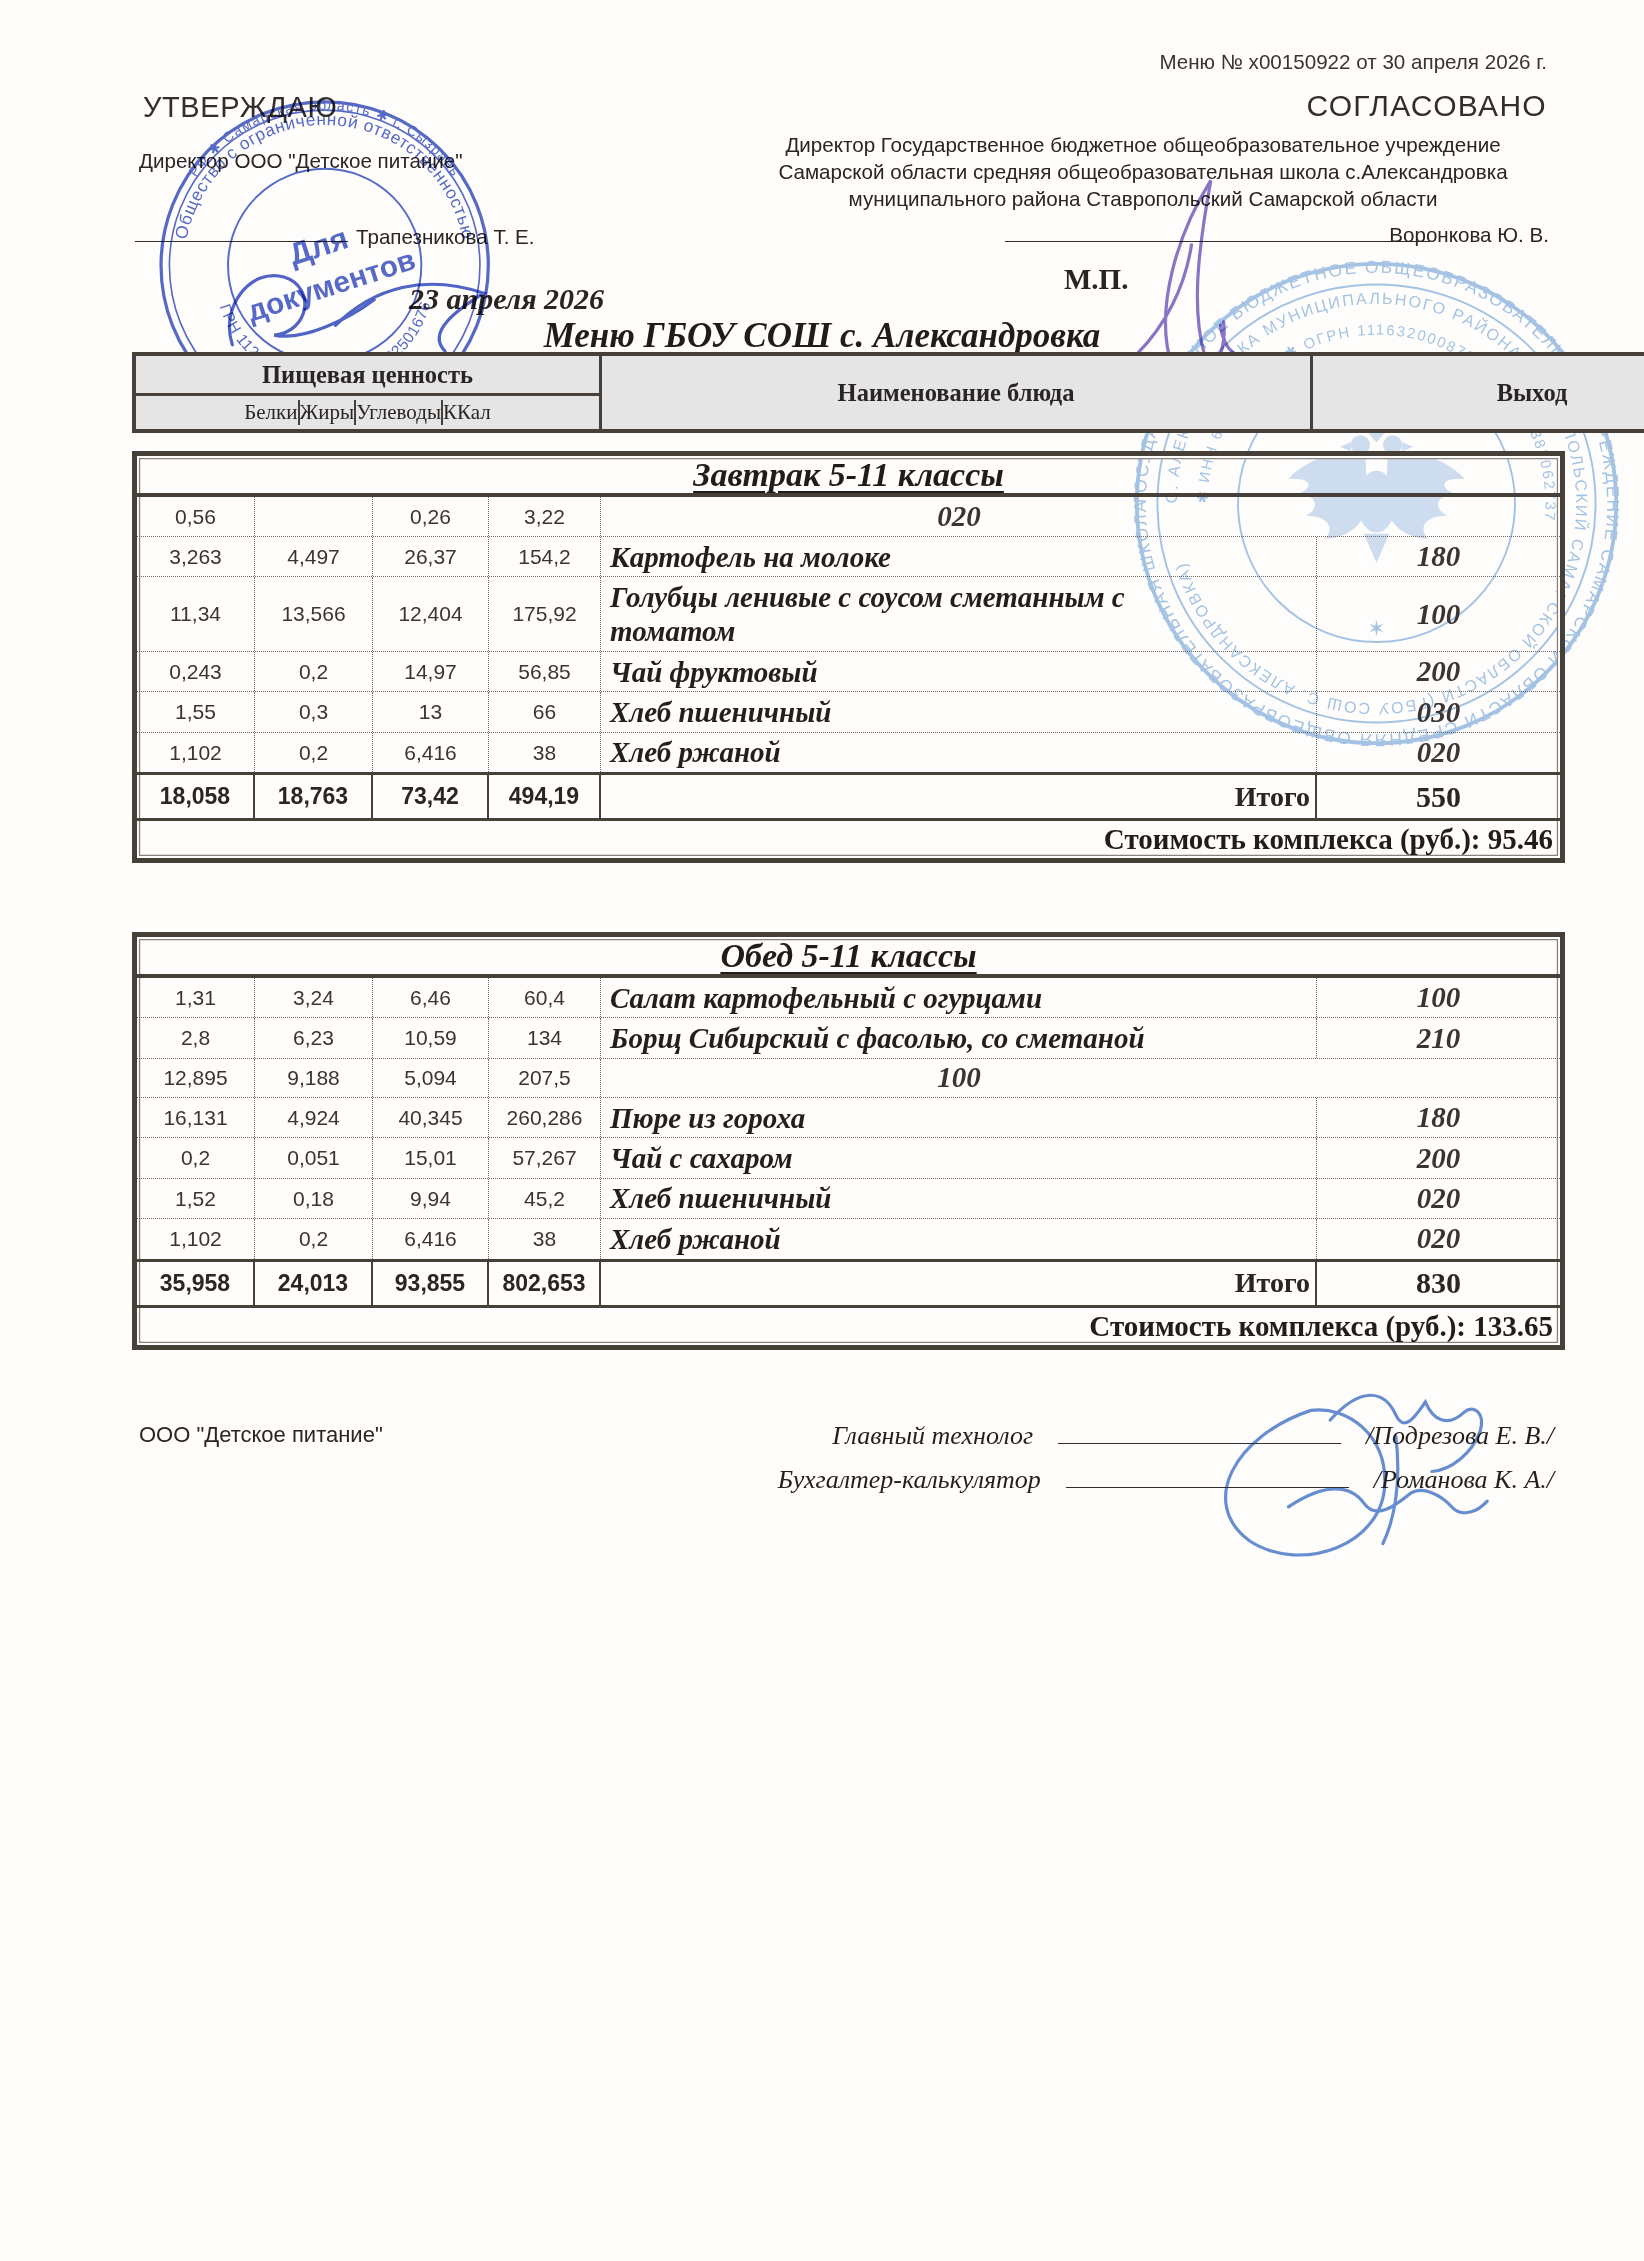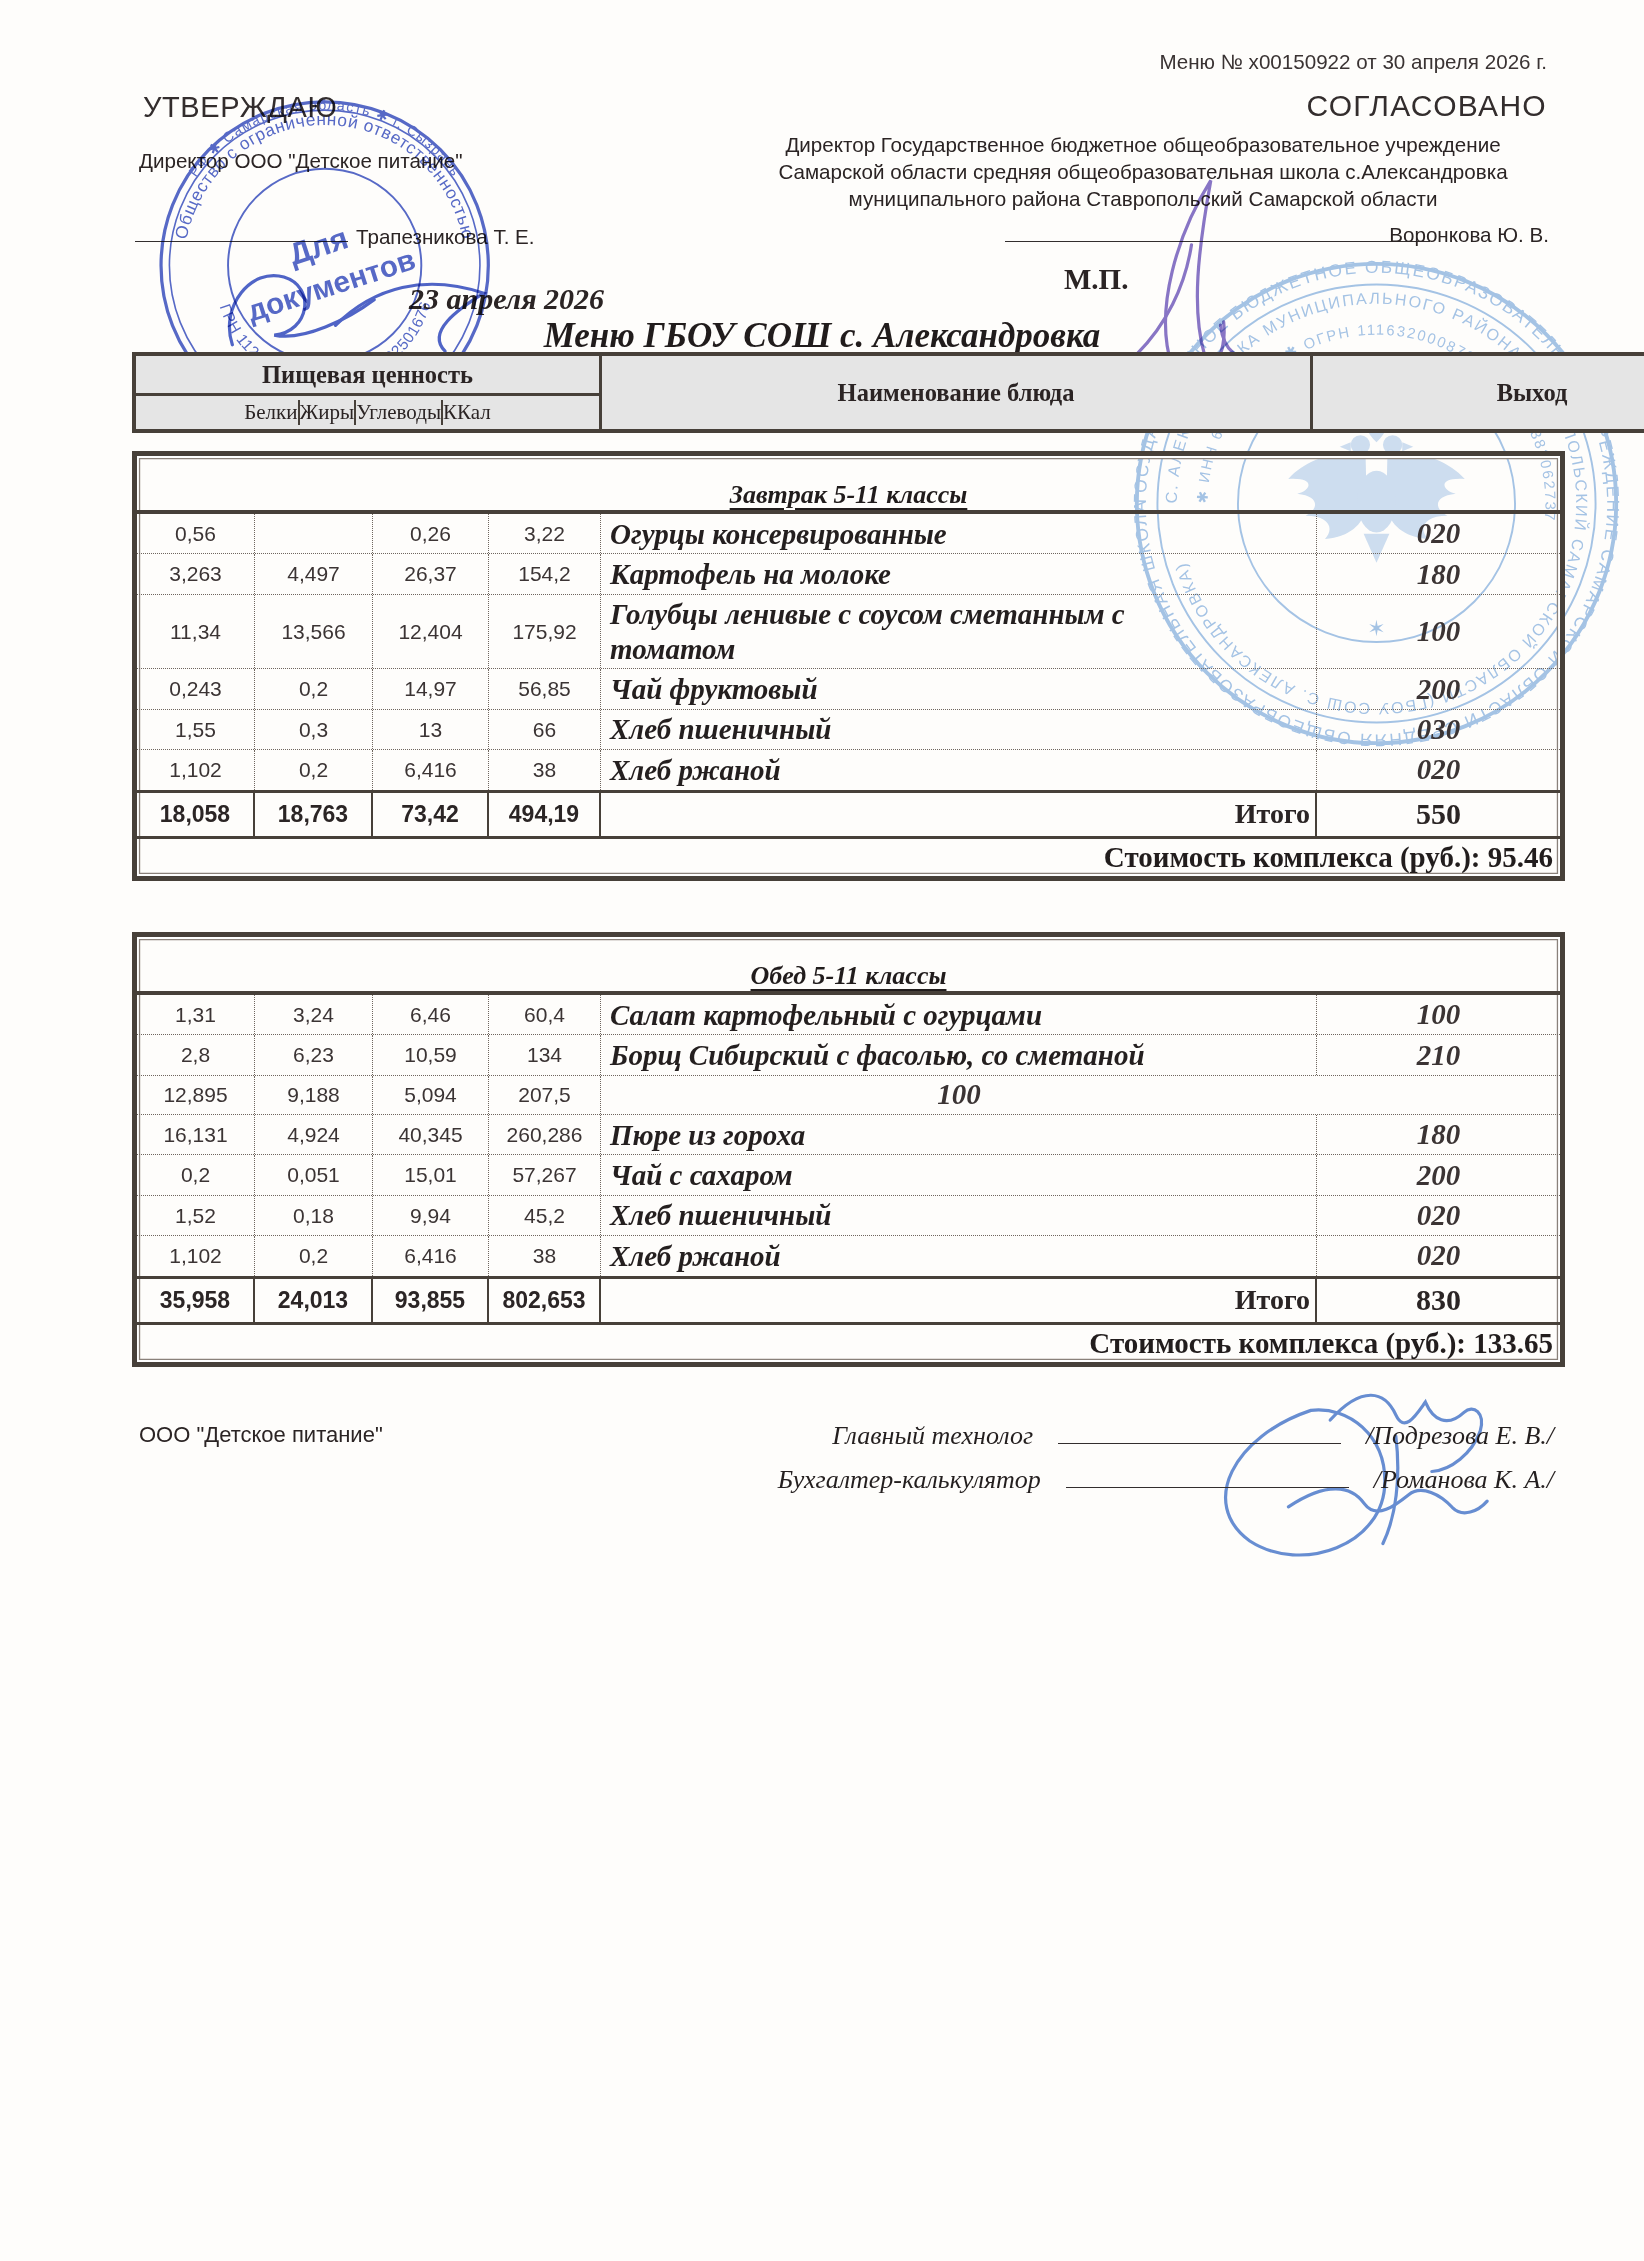--- a/index.html
+++ b/index.html
@@ -32,22 +32,22 @@
        font-size:24.5px;font-weight:bold}
   .hdr-sub{grid-column:1;grid-row:2;display:grid;grid-template-columns:117px 117px 116px 1fr;border-right:3.2px solid #474039}
   .hdr-sub .sc{display:flex;align-items:center;justify-content:center;border-right:2.6px solid #474039;font-size:21px}
   .hdr-sub .sc:last-child{border-right:none}
   .hdr-dish{grid-column:2;grid-row:1/3;border-right:3.2px solid #474039;font-size:24.5px;font-weight:bold}
   .hdr-out{grid-column:3;grid-row:1/3;font-size:24.5px;font-weight:bold}
 
   
   .meal{position:absolute;left:132px;width:1433px;border:5.8px solid #474039;background:rgba(255,255,255,.0);
         box-shadow:inset 0 0 0 1.9px #fff,inset 0 0 0 3.2px #8a817a}
-  .meal-title{height:58px;display:flex;align-items:flex-end;justify-content:center;border-bottom:4.5px solid #474039;
-        font-family:"Liberation Serif","DejaVu Serif",serif;font-weight:bold;font-style:italic;font-size:26px;color:#211c1c}
+  .meal-title{height:41px;display:flex;align-items:flex-start;justify-content:center;border-bottom:4.5px solid #474039;
+        font-family:"Liberation Serif","DejaVu Serif",serif;font-weight:bold;font-style:italic;font-size:34px;color:#211c1c}
   .meal-title span{text-decoration:underline;text-decoration-thickness:1.9px;text-underline-offset:4.5px}
   .mrow{display:grid;grid-template-columns:118px 118px 116px 112px 716px 1fr;min-height:39px}
   .rows>div.mrow{border-top:1.9px dotted #6f665e}
   .rows>div.mrow:first-of-type{border-top:none}
   .mrow.tall{min-height:72px}
   .c{display:flex;align-items:center;justify-content:center;border-right:1.9px dotted #6f665e;
      font-size:21px;color:#3b3434;padding:2.6px 5.2px}
   .c.dish{justify-content:flex-start;font-family:"Liberation Serif","DejaVu Serif",serif;font-weight:bold;
      font-style:italic;font-size:29px;color:#241f1f;line-height:1.18;padding-left:9px}
   .mrow.tall .c.dish span{max-width:567px;display:inline-block}
@@ -186,23 +186,20 @@
     <div class="meal-title">
         <span>Завтрак 5-11 классы</span>
       </div>
     <div class="rows">
 
     <div class="mrow">
           <span class="c">0,56</span>
           <span class="c"></span>
           <span class="c">0,26</span>
           <span class="c">3,22</span>
-          <span class="c dish">
-            <span>Огурцы консервированные</span>
-          </span>
           <span class="c out">020</span>
         </div>
         <div class="mrow">
           <span class="c">3,263</span>
           <span class="c">4,497</span>
           <span class="c">26,37</span>
           <span class="c">154,2</span>
           <span class="c dish">
             <span>Картофель на молоке</span>
           </span>

